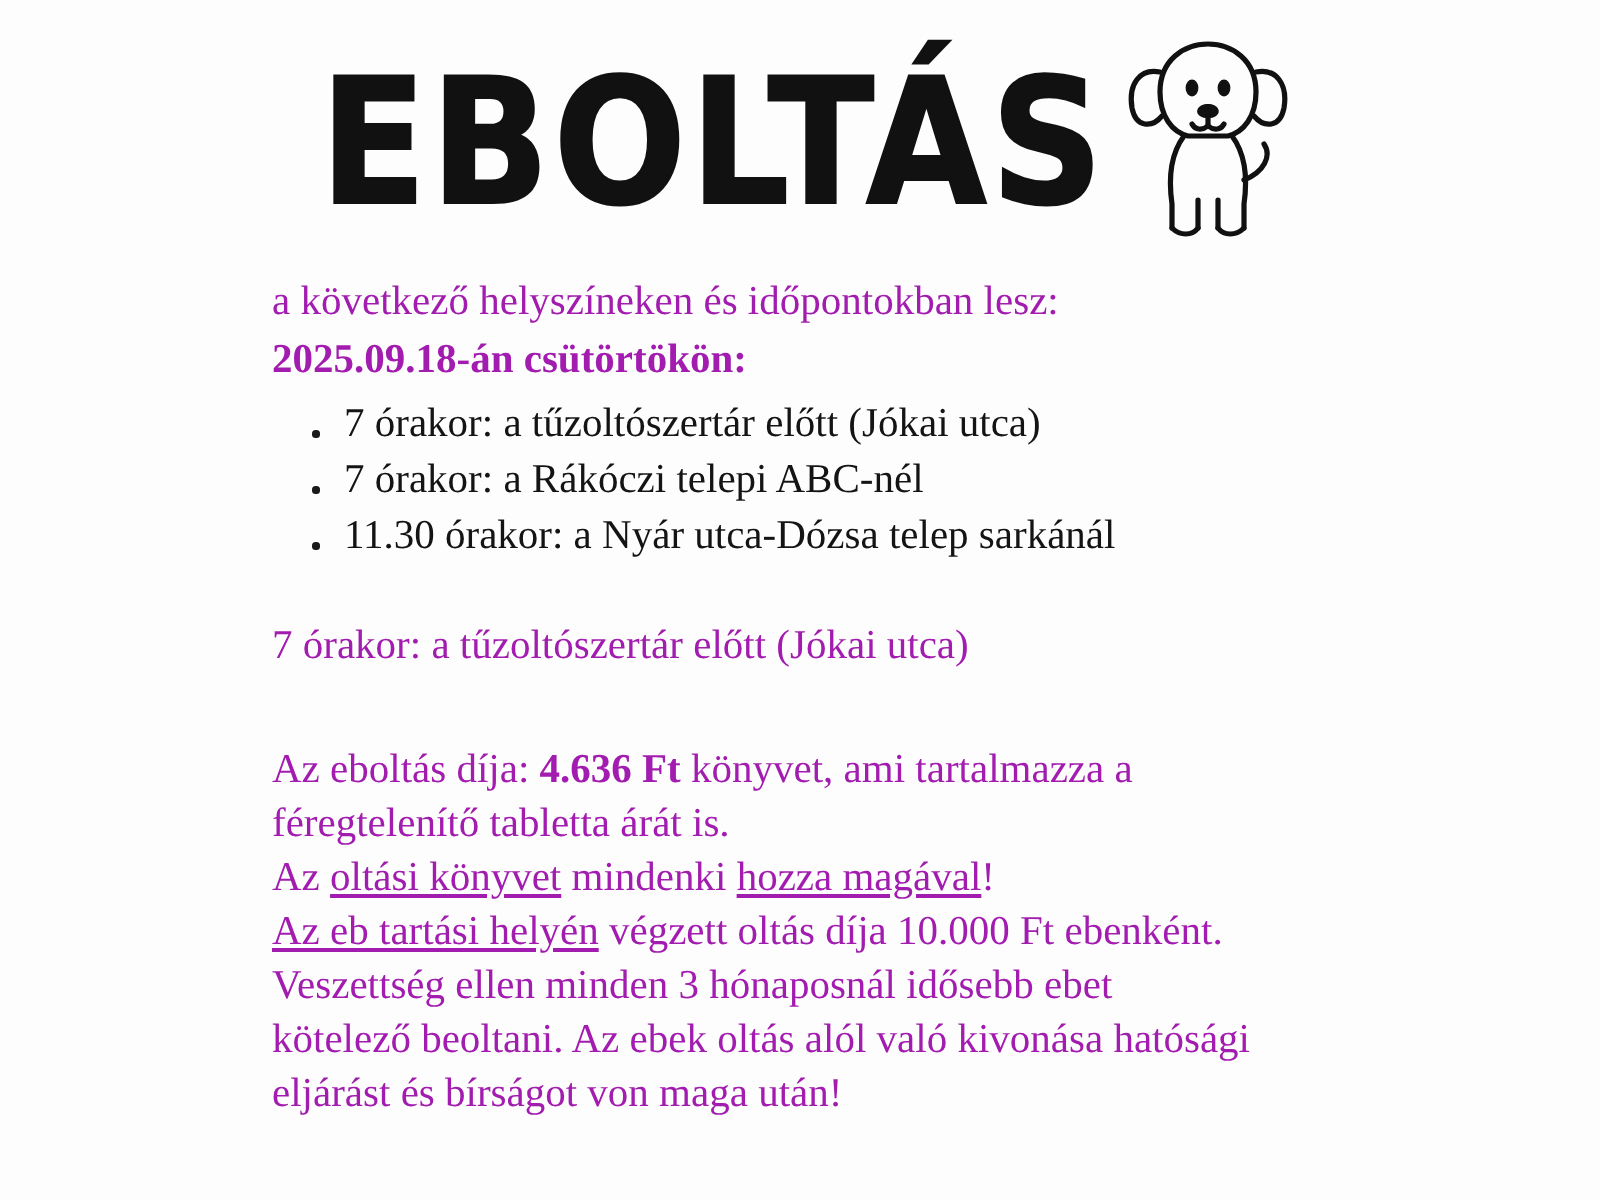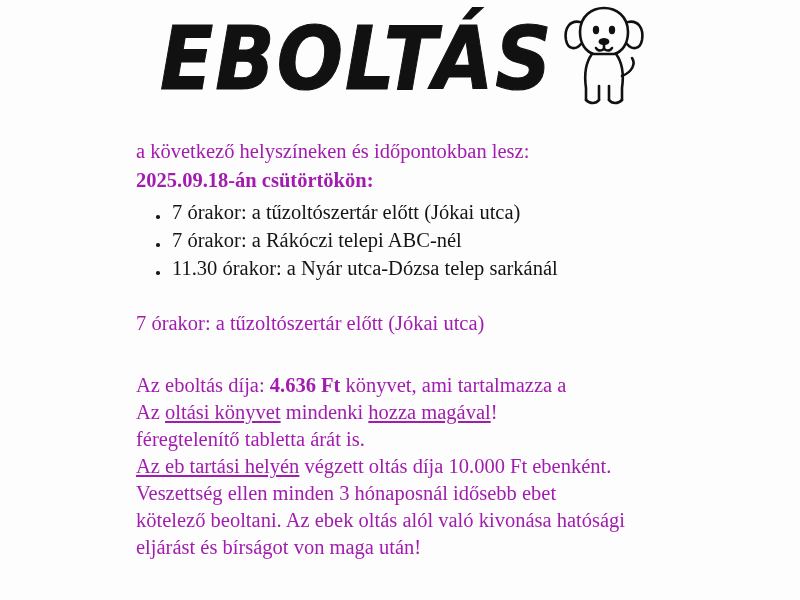--- a/index.html
+++ b/index.html
@@ -19,25 +19,24 @@
   .page {
     position: relative;
     width: 800px;
     height: 600px;
     background: #fdfdfd;
   }
 
   
   .title-row {
     position: absolute;
-    top: 2px;
+    top: 16px;
     left: 0;
     width: 724px;
     height: 120px;
-    font-style: italic;
   }
   .title-text {
     position: absolute;
     left: 160px;
     top: 6px;
     font-family: "DejaVu Sans", sans-serif;
     font-weight: bold;
     font-size: 78px;
     letter-spacing: 2px;
     color: #111;
@@ -169,25 +168,25 @@
     <div class="gap-lg"></div>
 
     <div class="line sub-line">7 órakor: a tűzoltószertár előtt (Jókai utca)</div>
 
     <div class="gap-lg"></div>
     <div class="gap-sm"></div>
 
     <div class="line">
       <span>Az eboltás díja: </span><span class="b">4.636 Ft</span><span> könyvet, ami tartalmazza a</span>
     </div>
+    <div class="line">féregtelenítő tabletta árát is.</div>
+
     <div class="line">
       <span>Az </span><span class="u">oltási könyvet</span><span> mindenki </span><span class="u">hozza magával</span><span>!</span>
     </div>
-
-    <div class="line">féregtelenítő tabletta árát is.</div>
 
     <div class="line">
       <span class="u">Az eb tartási helyén</span><span> végzett oltás díja 10.000 Ft ebenként.</span>
     </div>
 
     <div class="line">Veszettség ellen minden 3 hónaposnál idősebb ebet</div>
     <div class="line">kötelező beoltani. Az ebek oltás alól való kivonása hatósági</div>
     <div class="line">eljárást és bírságot von maga után!</div>
 
   </div>

